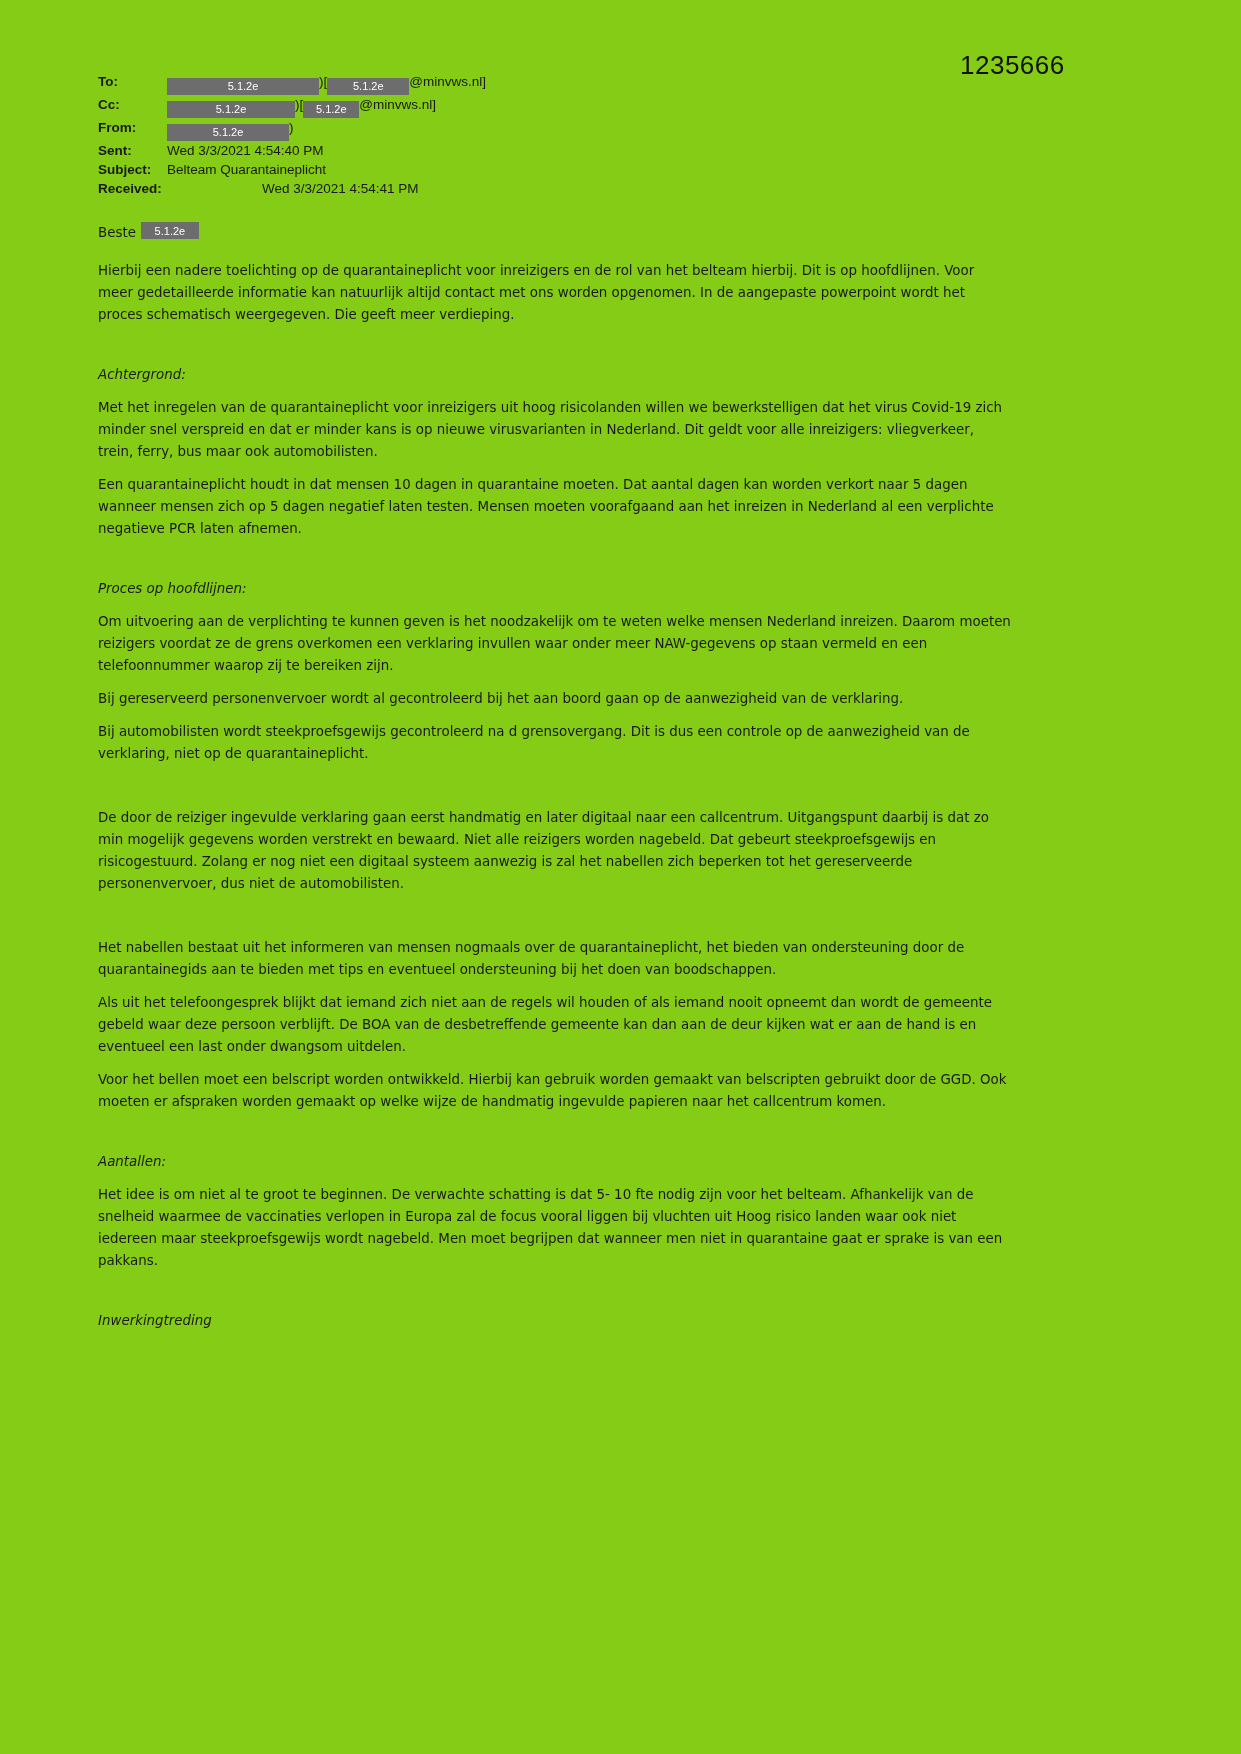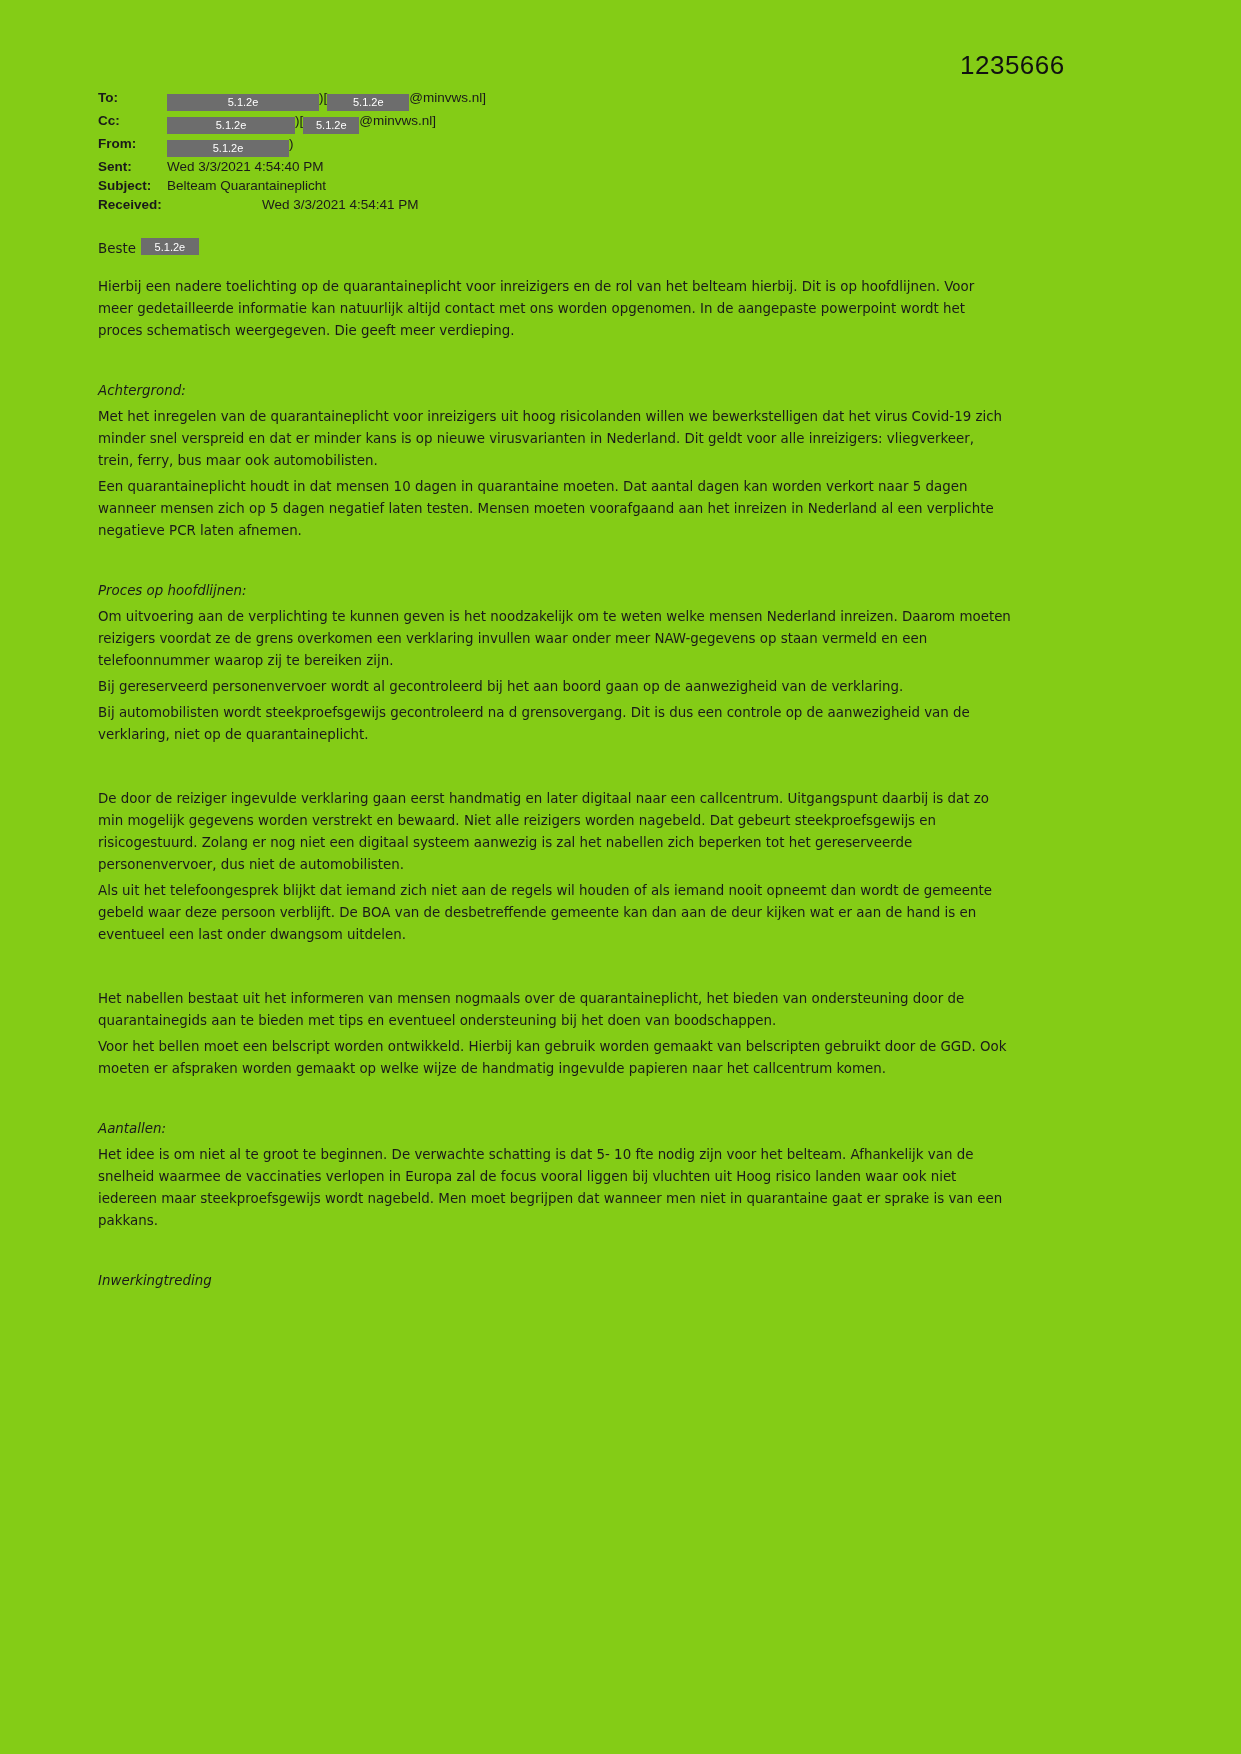--- a/index.html
+++ b/index.html
@@ -18,21 +18,21 @@
     left: 960px;
     top: 50px;
     font-family: "Liberation Sans", sans-serif;
     font-size: 26px;
     color: #111111;
     letter-spacing: 0.5px;
   }
   .content {
     position: absolute;
     left: 98px;
-    top: 88px;
+    top: 72px;
     width: 914px;
   }
   
   .email-header {
     font-family: "Liberation Sans", sans-serif;
     font-size: 13.5px;
     line-height: 19px;
   }
   .hdr-row { display: flex; align-items: flex-start; }
   .hdr-label {
@@ -66,21 +66,21 @@
     color: #0000ee;
     text-decoration: underline;
   }
   
   .mail-body {
     margin-top: 24px;
     font-size: 13.4px;
     line-height: 22px;
   }
   .greeting { display: flex; }
-  .para { margin-top: 4px; }
+  .para { margin-top: 11px; }
   .para.first { margin-top: 16px; }
   .para.gap-before { margin-top: 42px; }
   .section-heading {
     font-style: italic;
     font-weight: normal;
     font-size: 13.4px;
     margin-top: 38px;
   }
 </style>
 </head>
@@ -144,22 +144,22 @@
 
       <h3 class="section-heading">Achtergrond:</h3>
       <p class="para">Met het inregelen van de quarantaineplicht voor inreizigers uit hoog risicolanden willen we bewerkstelligen dat het virus Covid-19 zich minder snel verspreid en dat er minder kans is op nieuwe virusvarianten in Nederland. Dit geldt voor alle inreizigers: vliegverkeer, trein, ferry, bus maar ook automobilisten.</p>
       <p class="para">Een quarantaineplicht houdt in dat mensen 10 dagen in quarantaine moeten. Dat aantal dagen kan worden verkort naar 5 dagen wanneer mensen zich op 5 dagen negatief laten testen. Mensen moeten voorafgaand aan het inreizen in Nederland al een verplichte negatieve PCR laten afnemen.</p>
 
       <h3 class="section-heading">Proces op hoofdlijnen:</h3>
       <p class="para">Om uitvoering aan de verplichting te kunnen geven is het noodzakelijk om te weten welke mensen Nederland inreizen. Daarom moeten reizigers voordat ze de grens overkomen een verklaring invullen waar onder meer NAW-gegevens op staan vermeld en een telefoonnummer waarop zij te bereiken zijn.</p>
       <p class="para">Bij gereserveerd personenvervoer wordt al gecontroleerd bij het aan boord gaan op de aanwezigheid van de verklaring.</p>
       <p class="para">Bij automobilisten wordt steekproefsgewijs gecontroleerd na d grensovergang. Dit is dus een controle op de aanwezigheid van de verklaring, niet op de quarantaineplicht.</p>
       <p class="para gap-before">De door de reiziger ingevulde verklaring gaan eerst handmatig en later digitaal naar een callcentrum. Uitgangspunt daarbij is dat zo min mogelijk gegevens worden verstrekt en bewaard. Niet alle reizigers worden nagebeld. Dat gebeurt steekproefsgewijs en risicogestuurd. Zolang er nog niet een digitaal systeem aanwezig is zal het nabellen zich beperken tot het gereserveerde personenvervoer, dus niet de automobilisten.</p>
+      <p class="para gap-before">Het nabellen bestaat uit het informeren van mensen nogmaals over de quarantaineplicht, het bieden van ondersteuning door de quarantainegids aan te bieden met tips en eventueel ondersteuning bij het doen van boodschappen.</p>
       <p class="para">Als uit het telefoongesprek blijkt dat iemand zich niet aan de regels wil houden of als iemand nooit opneemt dan wordt de gemeente gebeld waar deze persoon verblijft. De BOA van de desbetreffende gemeente kan dan aan de deur kijken wat er aan de hand is en eventueel een last onder dwangsom uitdelen.</p>
-      <p class="para gap-before">Het nabellen bestaat uit het informeren van mensen nogmaals over de quarantaineplicht, het bieden van ondersteuning door de quarantainegids aan te bieden met tips en eventueel ondersteuning bij het doen van boodschappen.</p>
       <p class="para">Voor het bellen moet een belscript worden ontwikkeld. Hierbij kan gebruik worden gemaakt van belscripten gebruikt door de GGD. Ook moeten er afspraken worden gemaakt op welke wijze de handmatig ingevulde papieren naar het callcentrum komen.</p>
 
       <h3 class="section-heading">Aantallen:</h3>
       <p class="para">Het idee is om niet al te groot te beginnen. De verwachte schatting is dat 5- 10 fte nodig zijn voor het belteam. Afhankelijk van de snelheid waarmee de vaccinaties verlopen in Europa zal de focus vooral liggen bij vluchten uit Hoog risico landen waar ook niet iedereen maar steekproefsgewijs wordt nagebeld. Men moet begrijpen dat wanneer men niet in quarantaine gaat er sprake is van een pakkans.</p>
 
       <h3 class="section-heading">Inwerkingtreding</h3>
 
     </div>
 
   </div>

